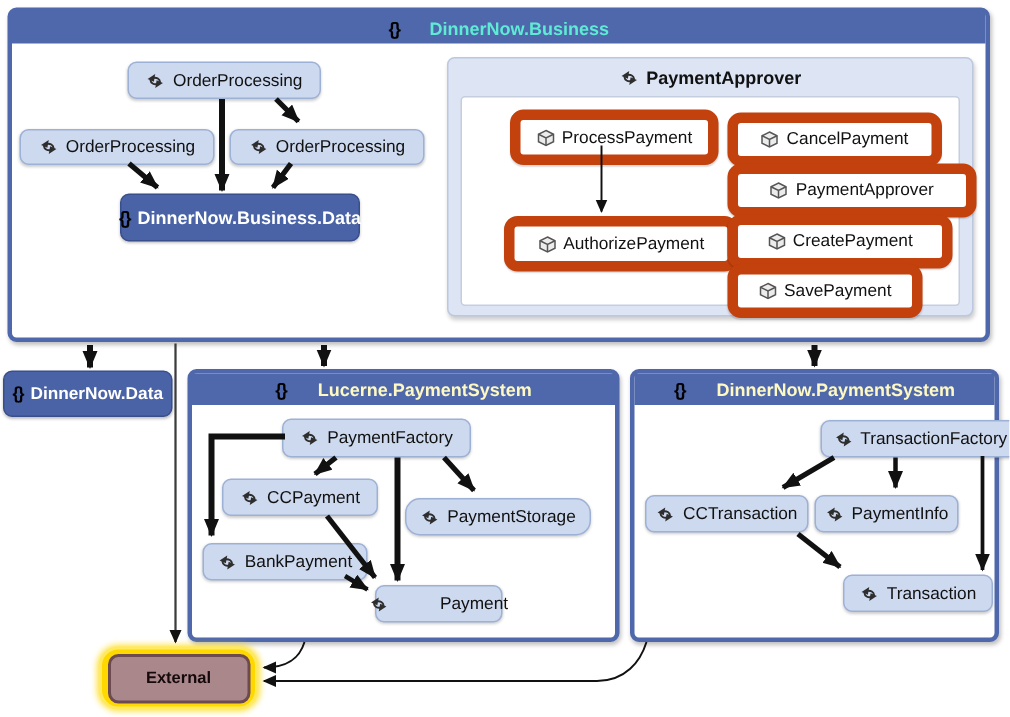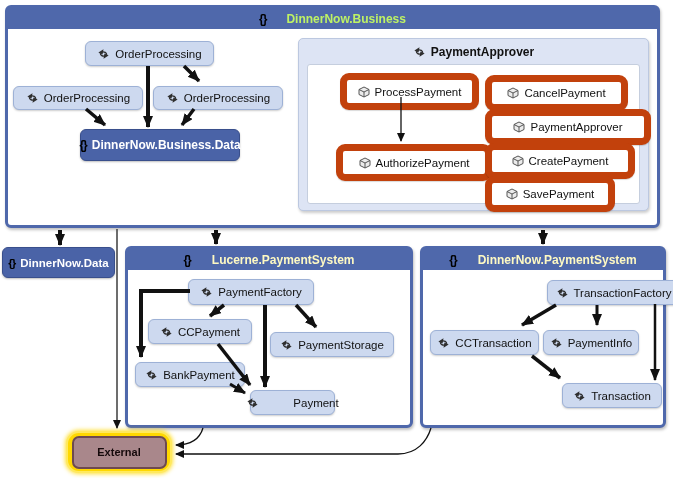--- a/index.html
+++ b/index.html
@@ -5,21 +5,21 @@
   html,body{margin:0;padding:0;background:#fff;}
   .stage{position:relative;width:673px;height:478px;background:#fff;overflow:hidden;
          font-family:"Liberation Sans","DejaVu Sans",sans-serif;}
 
   
   .group{position:absolute;border:3px solid #4f68ab;border-radius:6px;background:#fff;
          box-shadow:1px 2px 3px rgba(0,0,0,.25);}
   .group-header{height:21px;background:#4f68ab;display:flex;align-items:center;justify-content:center;
                 gap:5px;font-size:12px;font-weight:bold;}
   .group-header .brace{color:#000;font-weight:bold;font-size:12px;letter-spacing:-1px;}
-  .title-dark{color:#bef264;padding-left:15px;}
+  .title-dark{color:#5eead4;padding-left:15px;}
   .title-light{color:#fef9c3;margin-left:16px;}
 
   
   .node{position:absolute;display:flex;align-items:center;justify-content:center;gap:5px;
         border-radius:6px;font-size:11.5px;color:#111;white-space:nowrap;}
   .node-light{background:#cdd9ef;border:1px solid #9db1d6;box-shadow:0 1px 2px rgba(0,0,0,.2);}
   .node-dark{background:#4a63a7;border:1px solid #394f8c;color:#fff;font-weight:bold;font-size:12px;
              box-shadow:0 1px 2px rgba(0,0,0,.25);}
   .node-dark .brace{color:#000;font-weight:bold;letter-spacing:-1px;}
   .node-white{background:#fff;border:7px solid #c2410c;border-radius:9px;box-shadow:0 1px 1px rgba(0,0,0,.15);}
@@ -199,21 +199,21 @@
         <svg width="13" height="12" viewBox="0 0 14 12">
           <path d="M1.5,4.5 L7,1 L6,6.5 Z" fill="#2e2e2e"></path>
           <path d="M12.5,7.5 L7,11 L8,5.5 Z" fill="#2e2e2e"></path>
           <path d="M5,3.8 Q10,3 10.5,7" fill="none" stroke="#2e2e2e" stroke-width="1.4"></path>
           <path d="M9,8.2 Q4,9 3.5,5" fill="none" stroke="#2e2e2e" stroke-width="1.4"></path>
         </svg>
       </span>
     <span>CCPayment</span>
   </div>
 
-  <div class="node node-light" style="left:270px;top:332px;width:122px;height:23px;">
+  <div class="node node-light" style="left:270px;top:332px;width:122px;height:23px;border-radius:10px;">
     <span class="icon">
         <svg width="13" height="12" viewBox="0 0 14 12">
           <path d="M1.5,4.5 L7,1 L6,6.5 Z" fill="#2e2e2e"></path>
           <path d="M12.5,7.5 L7,11 L8,5.5 Z" fill="#2e2e2e"></path>
           <path d="M5,3.8 Q10,3 10.5,7" fill="none" stroke="#2e2e2e" stroke-width="1.4"></path>
           <path d="M9,8.2 Q4,9 3.5,5" fill="none" stroke="#2e2e2e" stroke-width="1.4"></path>
         </svg>
       </span>
     <span>PaymentStorage</span>
   </div>

